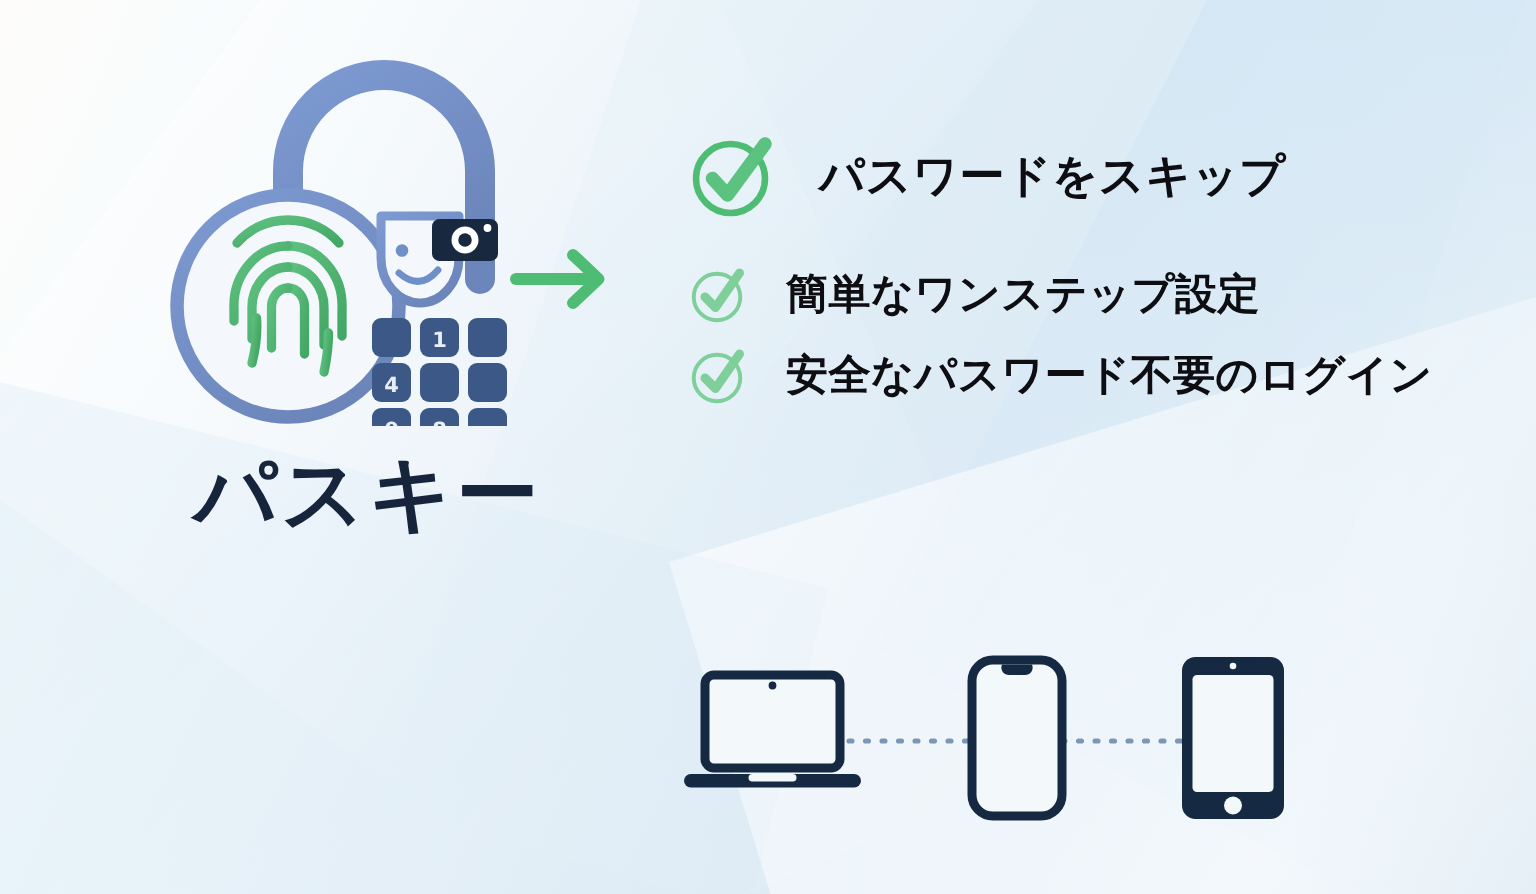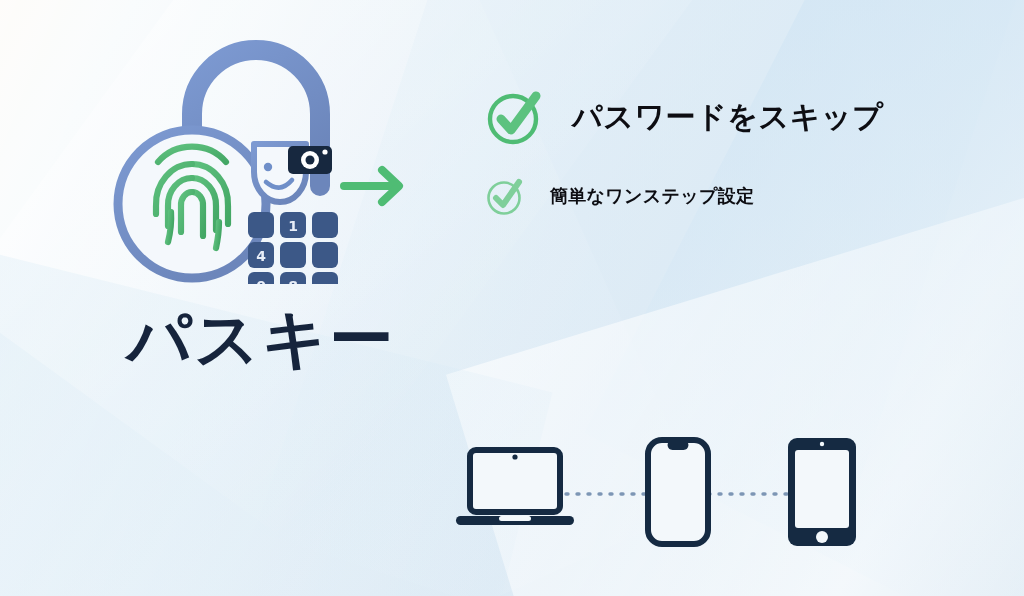--- a/index.html
+++ b/index.html
@@ -62,36 +62,37 @@
   
   #hero-lock {
     position: absolute;
     left: 96px;
     top: 36px;
     width: 320px;
     height: 248px;
   }
   #hero-title {
     position: absolute;
-    left: 96px;
+    left: 80px;
     top: 304px;
     width: 330px;
     text-align: center;
-    font-size: 64px;
+    font-size: 55px;
     font-weight: 700;
     letter-spacing: 2px;
     color: #16243c;
     line-height: 1.1;
     white-space: nowrap;
+    font-family: Liberation Mono, monospace;
   }
 
   
   #feature-list {
     position: absolute;
-    left: 484px;
+    left: 458px;
     top: 86px;
     width: 520px;
   }
   .feature-row {
     display: flex;
     align-items: center;
   }
   .feature-row.primary { margin-bottom: 26px; }
   .feature-row.secondary { margin-bottom: 10px; }
   .check-wrap {
@@ -104,21 +105,21 @@
     color: #0d0d12;
     font-weight: 700;
     white-space: nowrap;
   }
   .primary .feature-label {
     font-size: 30px;
     margin-left: 26px;
     letter-spacing: 0.5px;
   }
   .secondary .feature-label {
-    font-size: 18px;
+    font-size: 28px;
     margin-left: 22px;
     letter-spacing: 0.3px;
   }
 
   
   #devices {
     position: absolute;
     left: 452px;
     top: 432px;
     width: 420px;
@@ -221,20 +222,29 @@
     <div class="feature-row secondary">
       <span class="check-wrap">
         <svg width="44" height="44" viewBox="0 0 44 44" xmlns="http://www.w3.org/2000/svg">
           <circle cx="20" cy="24" r="15.5" fill="none" stroke="#7fcf9a" stroke-width="2.6"></circle>
           <path d="M12 24 L19 31 L35 8" fill="none" stroke="#7fcf9a" stroke-width="6" stroke-linecap="round" stroke-linejoin="round"></path>
         </svg>
       </span>
       <span class="feature-label">簡単なワンステップ設定</span>
     </div>
 
+    <div class="feature-row secondary">
+      <span class="check-wrap">
+        <svg width="44" height="44" viewBox="0 0 44 44" xmlns="http://www.w3.org/2000/svg">
+          <circle cx="20" cy="24" r="15.5" fill="none" stroke="#7fcf9a" stroke-width="2.6"></circle>
+          <path d="M12 24 L19 31 L35 8" fill="none" stroke="#7fcf9a" stroke-width="6" stroke-linecap="round" stroke-linejoin="round"></path>
+        </svg>
+      </span>
+      <span class="feature-label">安全なパスワード不要のログイン</span>
+    </div>
 
 
   </div>
 
   <div id="devices">
     <svg width="420" height="120" viewBox="0 0 420 120" xmlns="http://www.w3.org/2000/svg">
 
       <line x1="114" y1="62" x2="196" y2="62" stroke="#7d96b5" stroke-width="3.4" stroke-linecap="round" stroke-dasharray="2 9"></line>
       <line x1="256" y1="62" x2="336" y2="62" stroke="#7d96b5" stroke-width="3.4" stroke-linecap="round" stroke-dasharray="2 9"></line>
 

